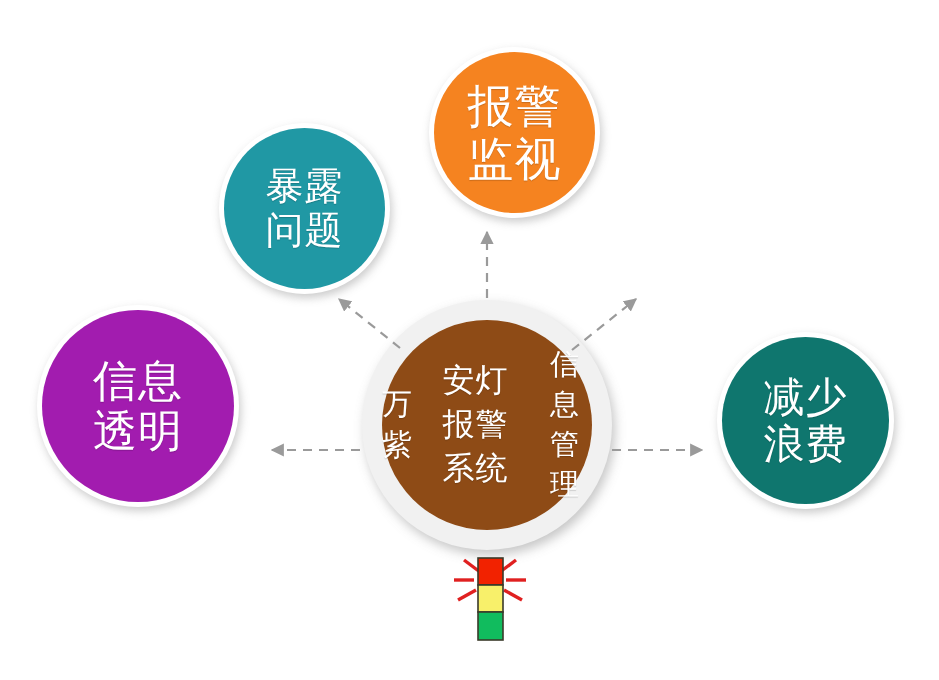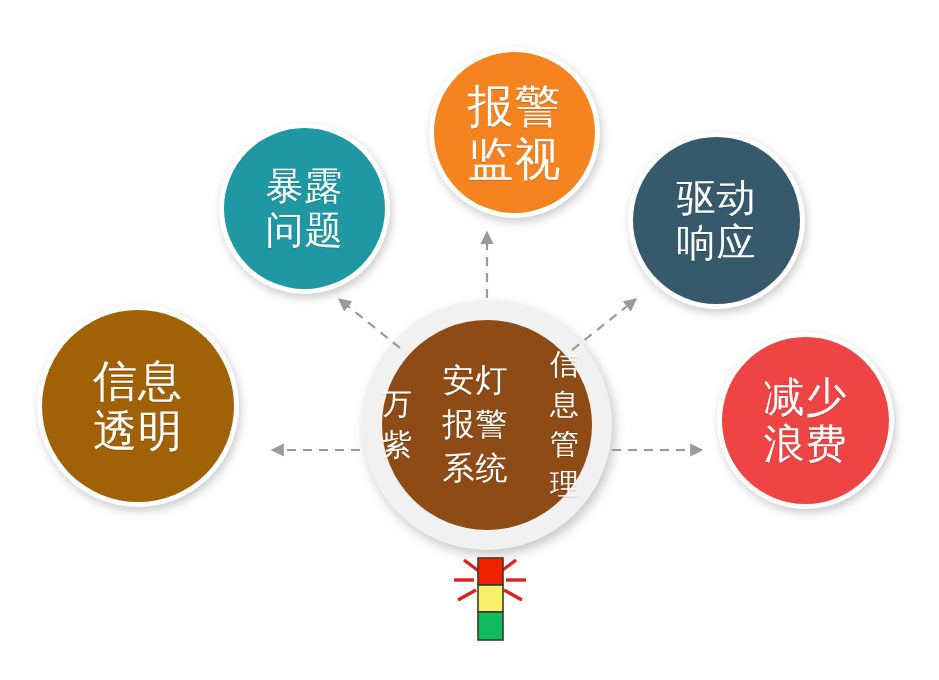--- a/index.html
+++ b/index.html
@@ -148,49 +148,43 @@
     <g>
       <line x1="400" y1="348" x2="339" y2="299" stroke="#9a9a9a" stroke-width="2.2" stroke-dasharray="9,7" marker-end="url(#arrowL)"></line>
     </g>
 
     <g>
       <line x1="572" y1="350" x2="636" y2="299" stroke="#9a9a9a" stroke-width="2.2" stroke-dasharray="9,7" marker-end="url(#arrowL)"></line>
     </g>
   </svg>
 
   <div class="node" id="node-transparency">
-    <div class="disc" style="background: #a16207;">
+    <div class="disc" style="background: #a21caf;">
       <span class="label">信息
 透明</span>
     </div>
   </div>
 
   <div class="node" id="node-exposure">
     <div class="disc" style="background: rgb(32, 152, 164); justify-content: center;">
       <span class="label">暴露
 问题</span>
     </div>
   </div>
 
   <div class="node" id="node-monitor">
     <div class="disc" style="background: rgb(245, 131, 32);">
       <span class="label">报警
 监视</span>
     </div>
   </div>
 
-  <div class="node" id="node-response">
-    <div class="disc" style="background: rgb(54, 90, 107);">
-      <span class="label">驱动
-响应</span>
-    </div>
-  </div>
 
   <div class="node" id="node-waste">
-    <div class="disc" style="background: #ef4444;">
+    <div class="disc" style="background: #0f766e;">
       <span class="label">减少
 浪费</span>
     </div>
   </div>
 
   <div class="node" id="node-hub" style="background: rgb(241, 241, 241);">
     <div class="disc" style="background: rgb(142, 75, 22);">
       <div class="hub-lines">
         <span class="hub-line l1">万紫</span>
         <span class="hub-line l2">安灯报警系统</span>

